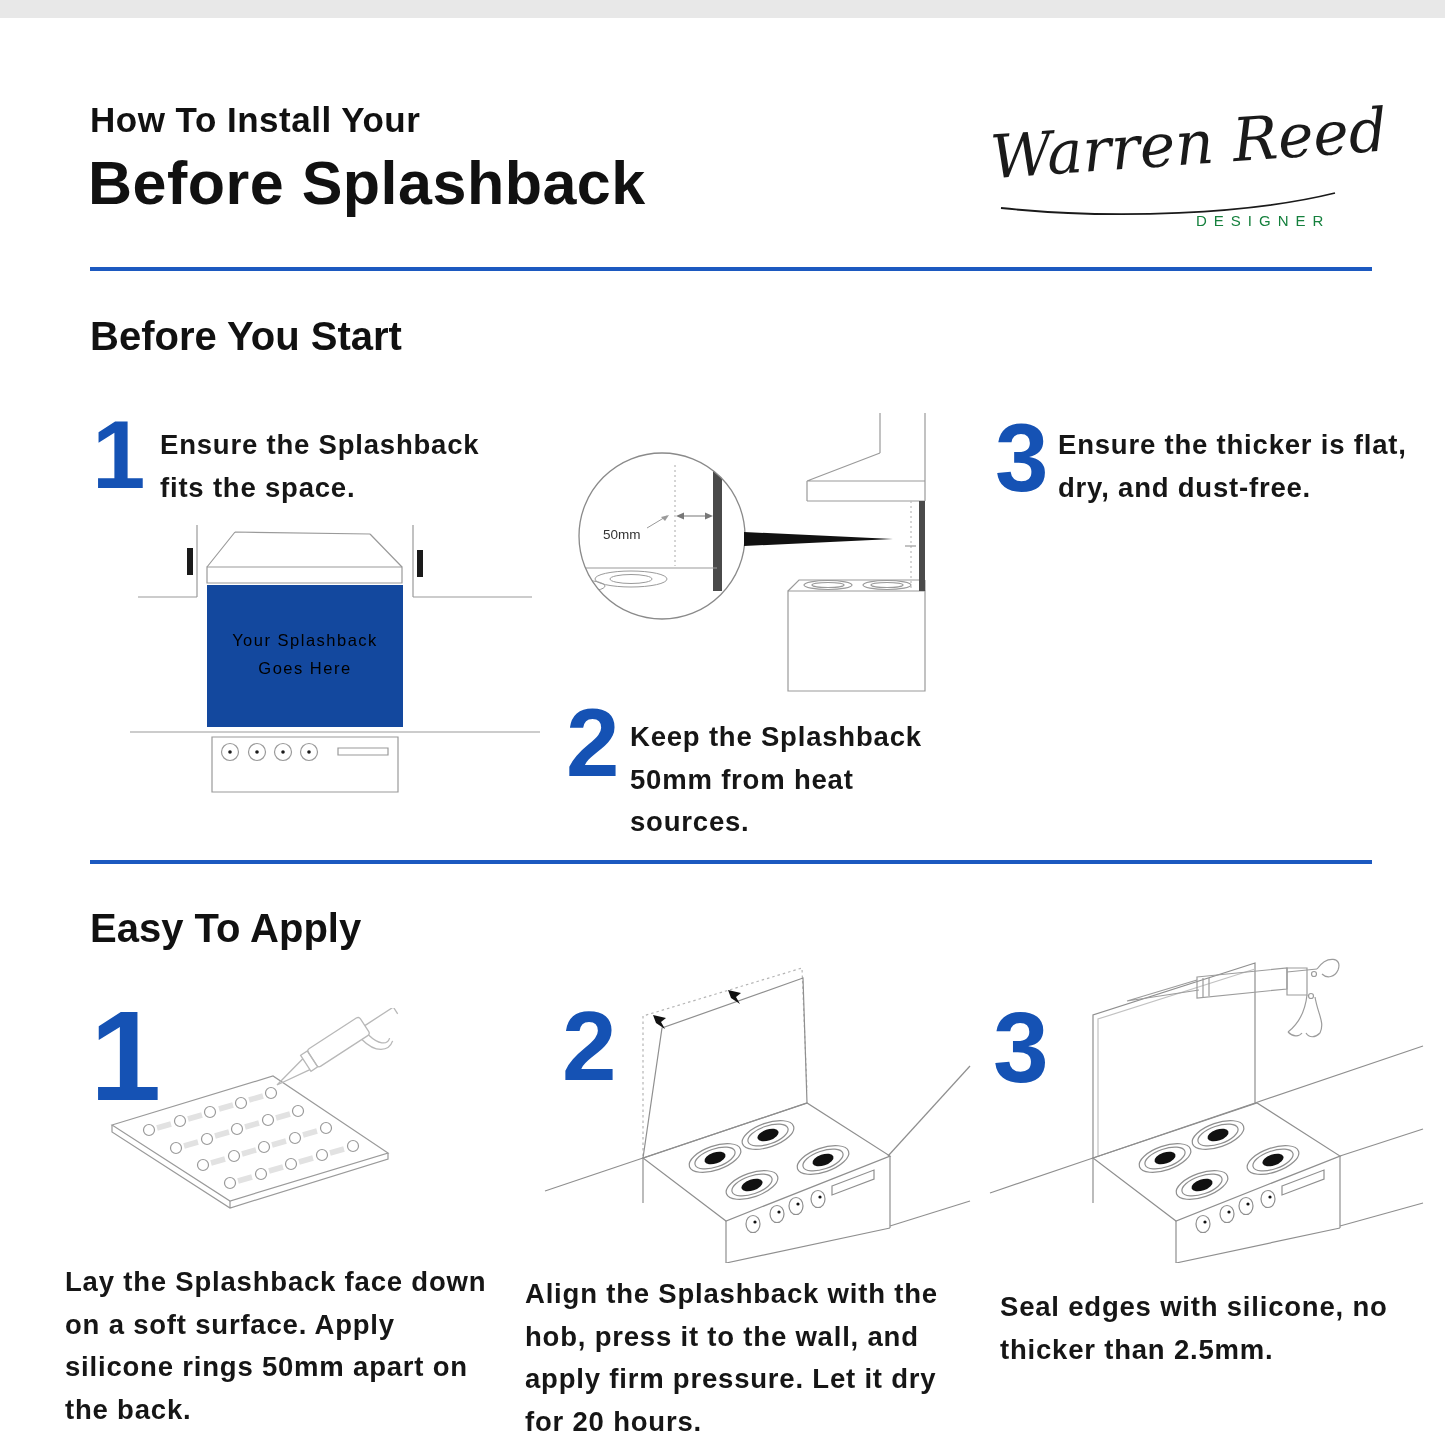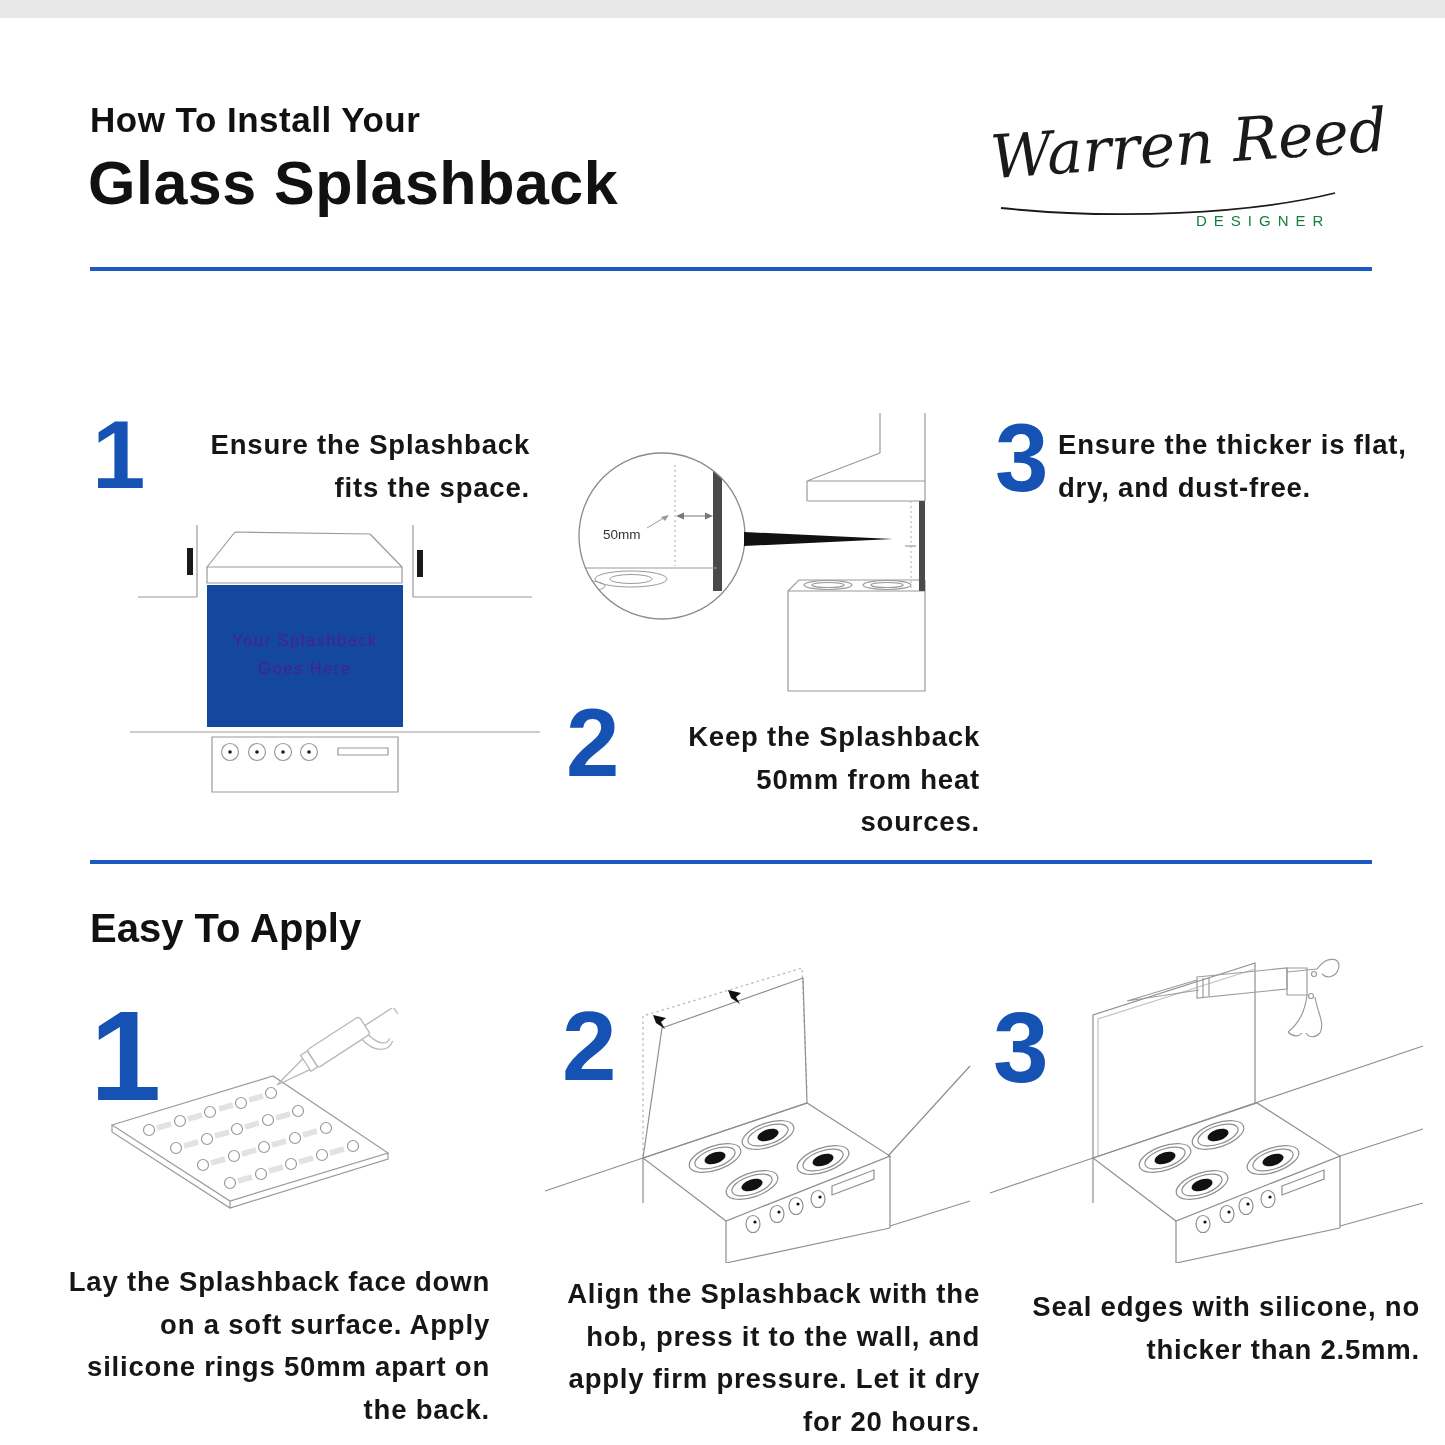--- a/index.html
+++ b/index.html
@@ -14,46 +14,47 @@
   body{background:#e8e8e8;font-family:"Liberation Sans",sans-serif;}
   .page{position:relative;width:1445px;height:1445px;background:#ffffff;overflow:hidden;margin:18px auto;}
   .abs{position:absolute;}
   .pretitle{left:90px;top:82px;font-size:35px;font-weight:bold;color:var(--text-black);letter-spacing:.5px;}
   .title{left:88px;top:130px;font-size:61px;font-weight:bold;color:var(--text-black);letter-spacing:.5px;}
   .logo-name{left:990px;top:92px;width:350px;text-align:center;font-family:"DejaVu Serif",serif;font-style:italic;font-size:60px;color:#1a1a1a;transform:rotate(-4deg);white-space:nowrap;}
   .logo-sub{left:1196px;top:194px;font-size:15px;letter-spacing:7px;color:#15803d;font-weight:normal;}
   .divider{left:90px;width:1282px;height:4px;background:var(--divider-blue);}
   .section-heading{left:90px;font-size:40px;font-weight:bold;color:var(--text-black);}
   .num{color:var(--accent-blue);font-weight:bold;line-height:.78;}
-  .step-text{font-size:27.5px;font-weight:bold;color:#161616;line-height:1.55;letter-spacing:.8px;text-align:right;}
+  .step-text{font-size:27.5px;font-weight:bold;color:#161616;line-height:1.55;letter-spacing:.8px;text-align:left;}
   .left-align{text-align:left;}
   .badge{left:1072px;top:523px;width:270px;height:270px;border-radius:50%;background:var(--panel-blue);
          box-shadow:0 0 0 5px #ffffff,0 0 0 6.5px var(--badge-ring);
          display:flex;align-items:center;justify-content:center;text-align:center;
          color:#ffffff;font-size:24.5px;line-height:1.5;padding:0 26px;letter-spacing:.3px;}
   .splash-label{left:207px;top:565px;width:196px;height:142px;display:flex;align-items:center;justify-content:center;
-         text-align:center;color:#4c1d95;font-size:16.5px;line-height:1.7;letter-spacing:1.5px;padding:0 14px;}
+         text-align:center;color:#000000;font-size:16.5px;line-height:1.7;letter-spacing:1.5px;padding:0 14px;}
   svg{display:block;}
   .diagram line,.diagram path,.diagram rect,.diagram circle,.diagram ellipse,.diagram polyline{vector-effect:non-scaling-stroke;}
 </style>
 </head>
 <body>
 
 <div class="page">
 
   <div class="abs pretitle">How To Install Your</div>
-  <div class="abs title">Glass Splashback</div>
+  <div class="abs title">Before Splashback</div>
   <div class="abs logo-name">Warren Reed</div>
   <svg class="abs" style="left:995px;top:172px;" width="345" height="26">
     <path d="M6,18 C120,30 255,24 340,3" stroke="#1a1a1a" stroke-width="1.8" fill="none"></path>
   </svg>
   <div class="abs logo-sub">DESIGNER</div>
 
   <div class="abs divider" style="top:249px;"></div>
 
+  <div class="abs section-heading" style="top:296px;">Before You Start</div>
 
   <div class="abs num" style="left:92px;top:400px;font-size:96px;">1</div>
   <div class="abs step-text" style="left:160px;top:406px;width:370px;">Ensure the Splashback fits the space.</div>
 
   <svg class="abs diagram" style="left:130px;top:487px;" width="410" height="300" viewBox="0 0 410 300">
     <g stroke="#9a9a9a" stroke-width="1.2" fill="none">
 
       <path d="M67,20 V92 M8,92 H67"></path>
 
       <path d="M283,20 V92 M283,92 H402"></path>

